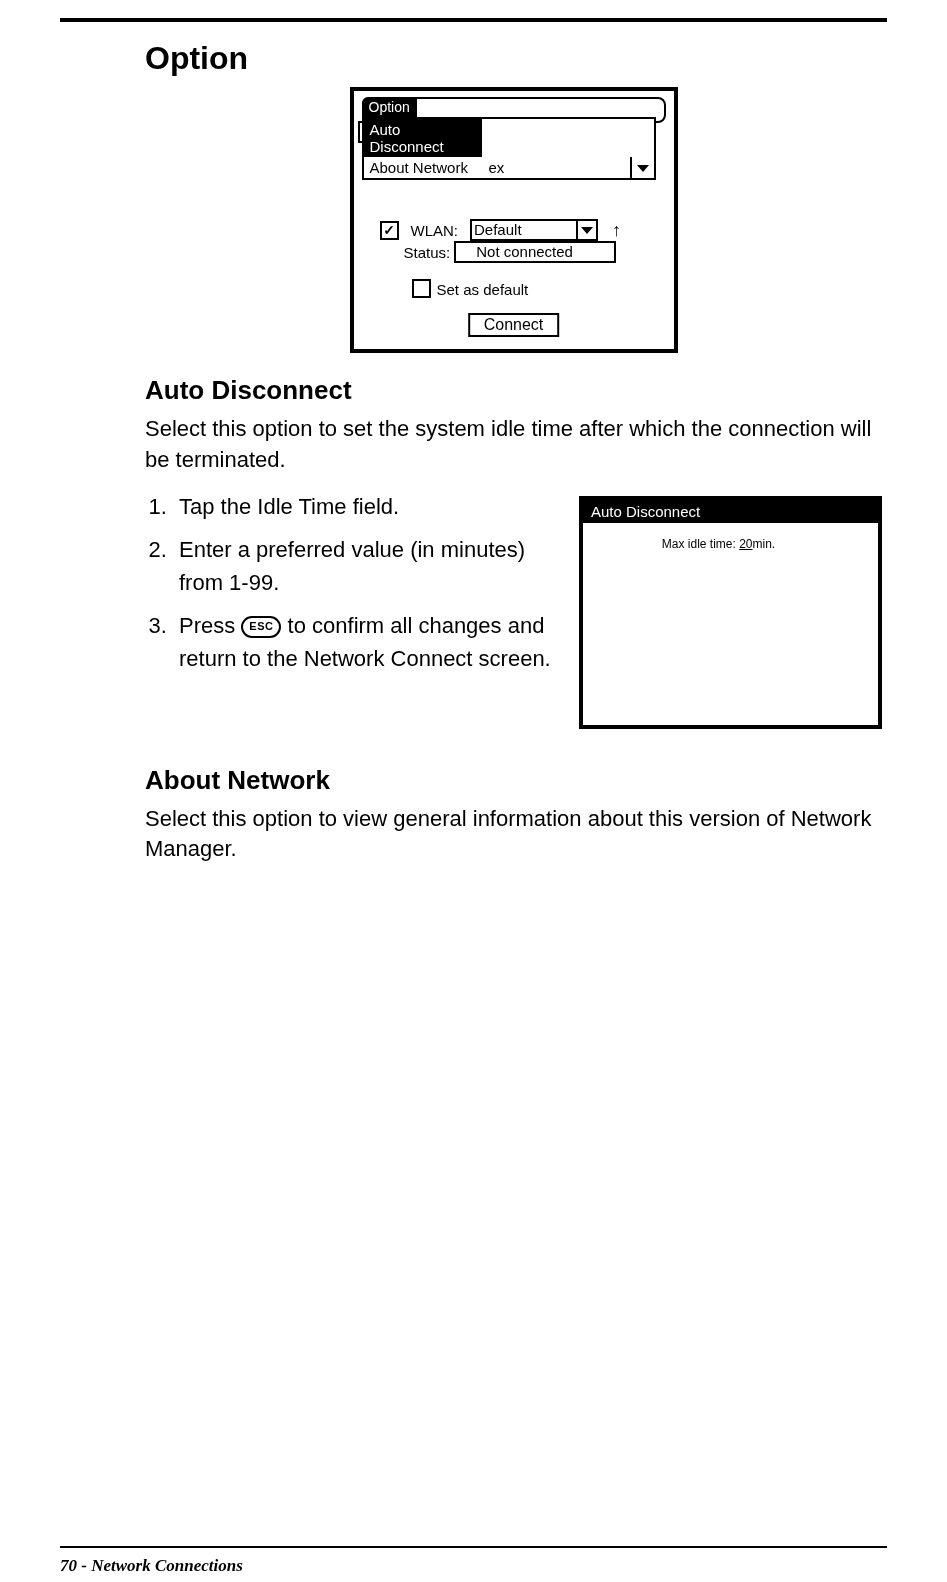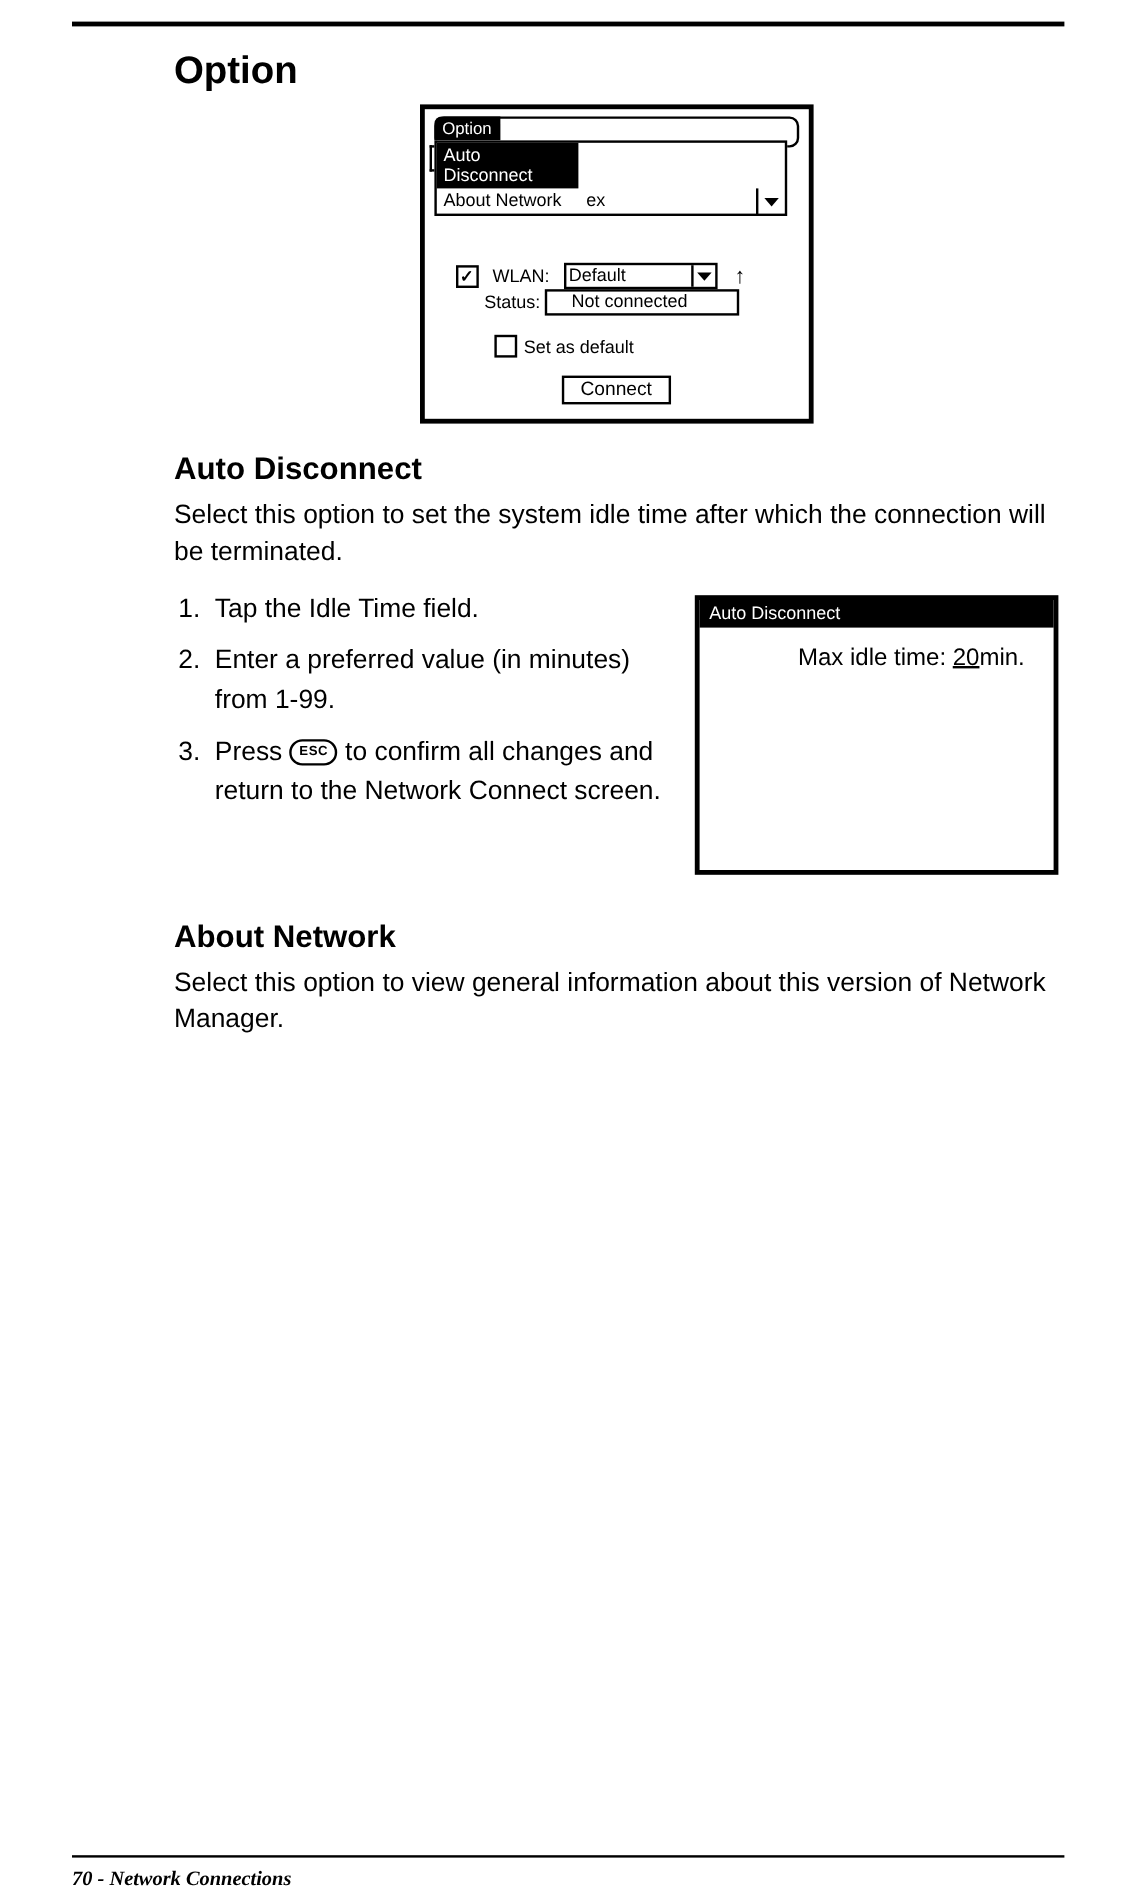--- a/index.html
+++ b/index.html
@@ -258,23 +258,23 @@
     background: #fff;
     font-family: Arial, Helvetica, sans-serif;
   }
   .ds2-title {
     background: #000;
     color: #fff;
     padding: 3px 8px;
     font-size: 15px;
   }
   .ds2-row {
-    text-align: right;
+    text-align: center;
     padding: 14px 24px 0 0;
-    font-size: 20px;
+    font-size: 12px;
   }
   .ds2-value {
     text-decoration: underline;
   }
   .clear { clear: both; }
   
   .footer-rule {
     border: none;
     border-top: 2px solid #000;
     margin: 0;

